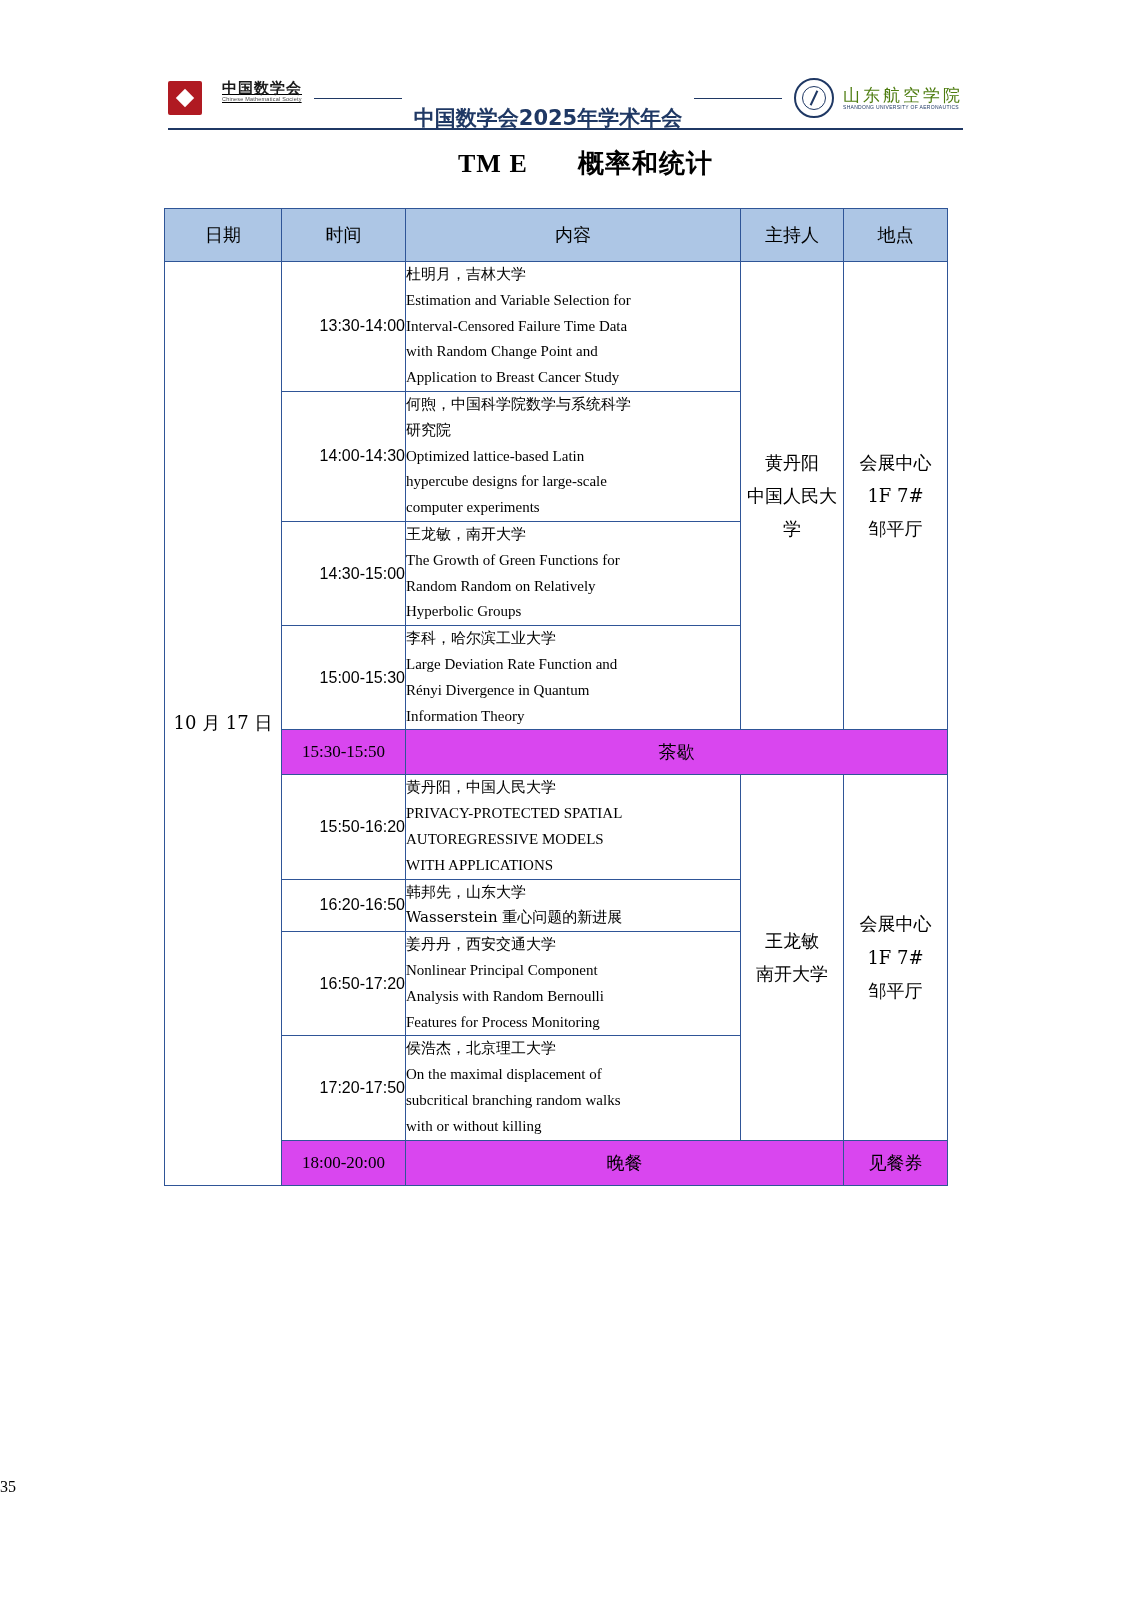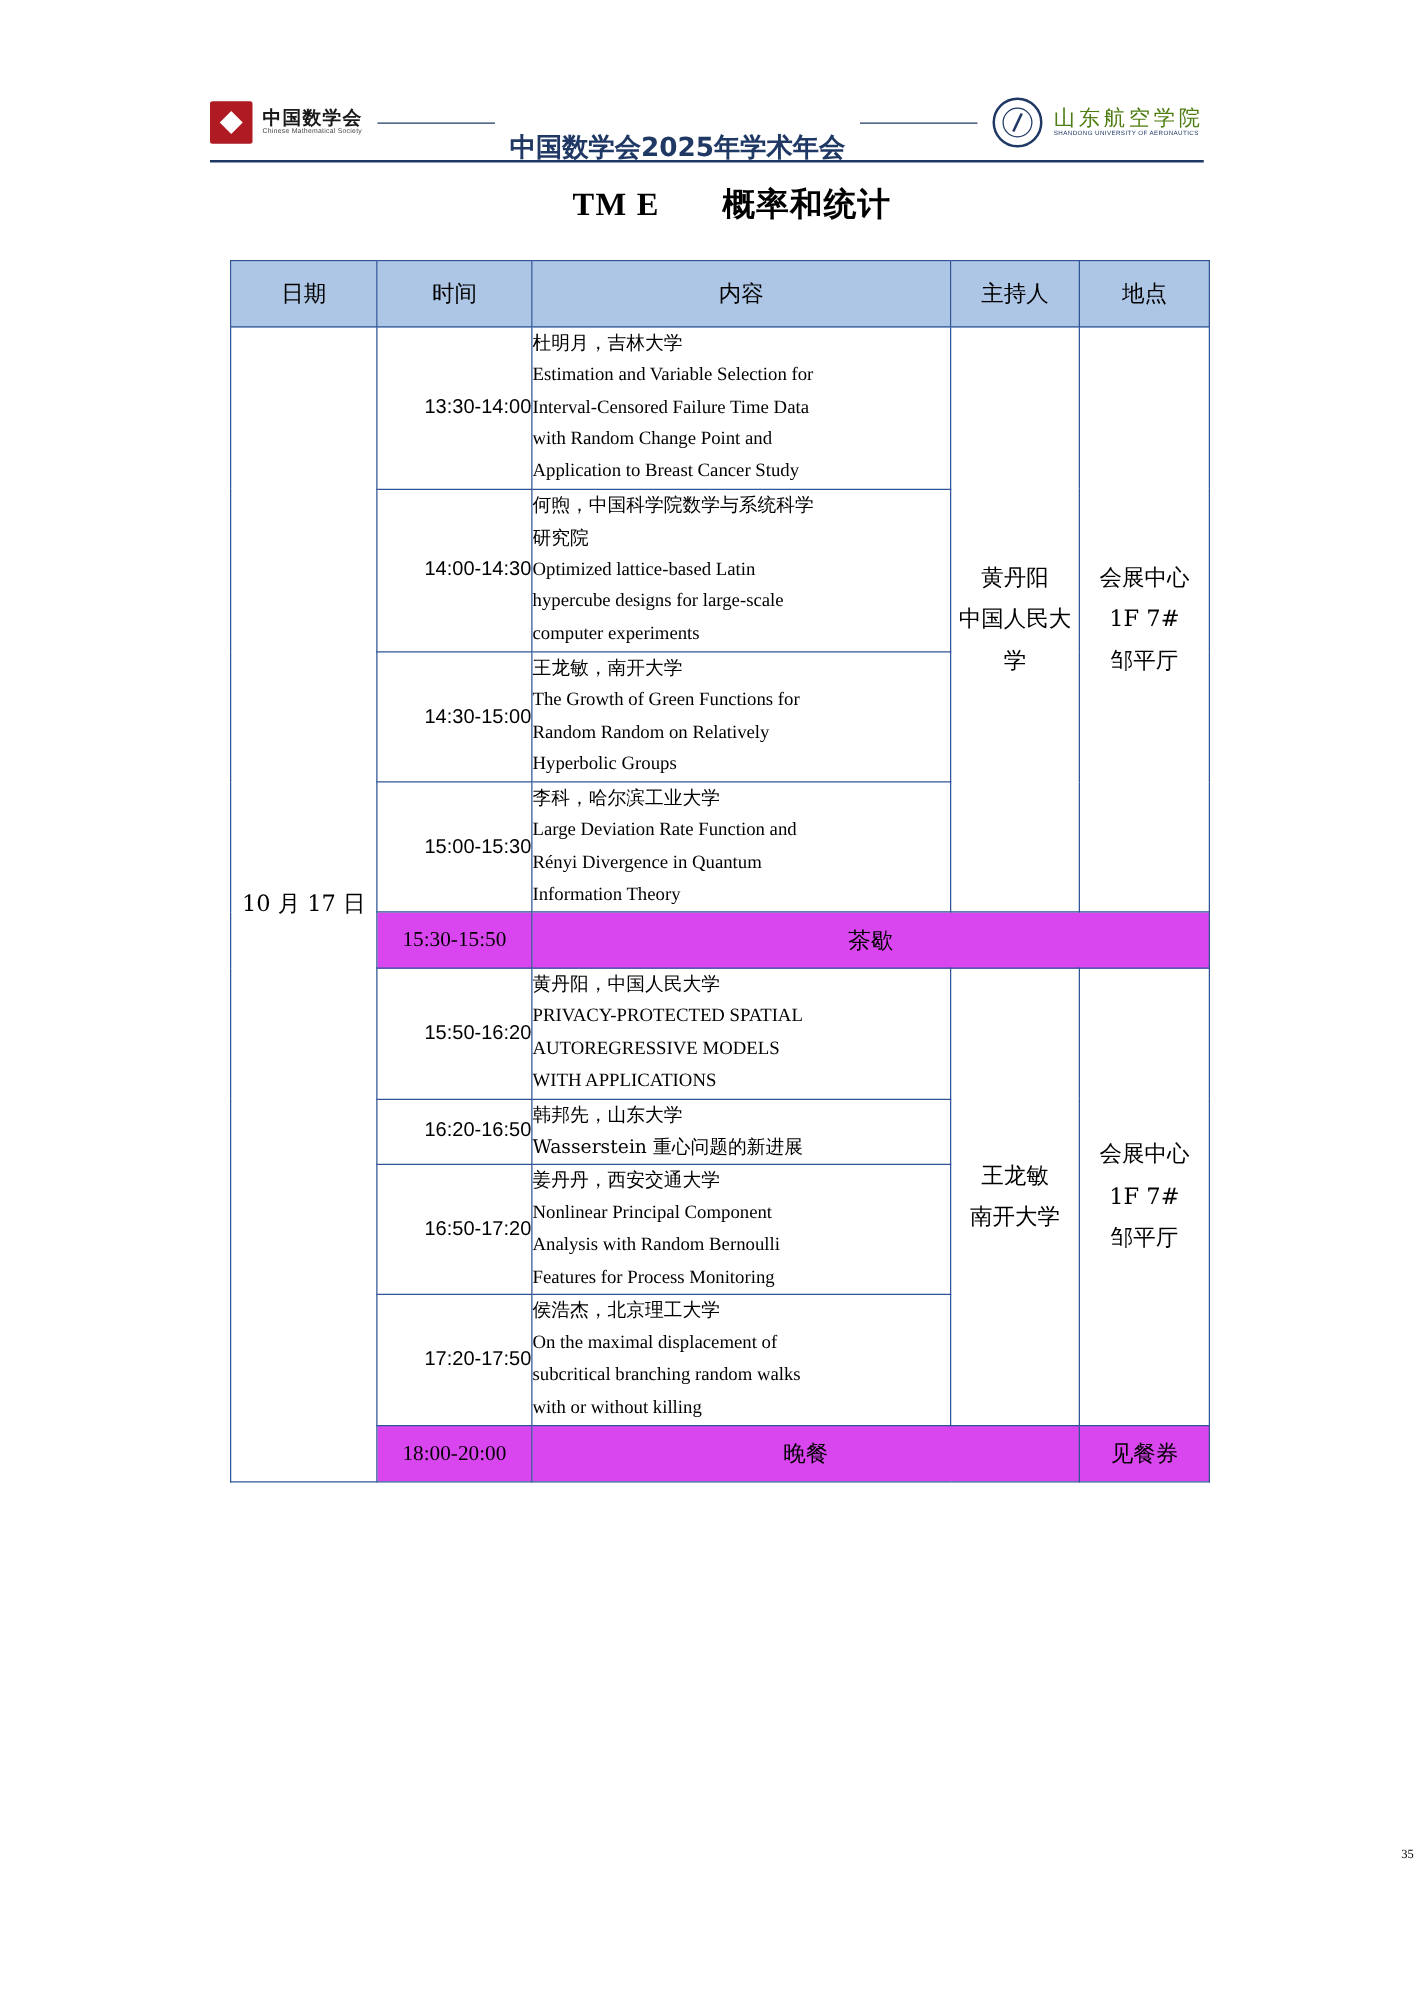--- a/index.html
+++ b/index.html
@@ -29,23 +29,23 @@
     width: 795px;
     height: 62px;
     display: flex;
     align-items: center;
     justify-content: space-between;
     border-bottom: 2px solid #1f3864;
     box-sizing: border-box;
   }
   .header-left {
     display: flex;
-    align-items: center;
-    gap: 8px;
+    gap: 20px;
     flex: 0 0 auto;
+    text-decoration: underline;
   }
   .cms-logo {
     width: 34px;
     height: 34px;
     background: #b01a22;
     position: relative;
     border-radius: 2px;
   }
   .cms-logo::after {
     content: "";
@@ -155,21 +155,21 @@
     letter-spacing: 1px;
     padding-left: 20px;
   }
   .doc-title .code {
     font-family: "Liberation Serif", serif;
   }
 
   
   .sched-wrap {
     position: absolute;
-    left: 184px;
+    left: 164px;
     top: 208px;
     width: 783px;
   }
   table.sched {
     border-collapse: collapse;
     width: 783px;
     table-layout: fixed;
   }
   table.sched td, table.sched th {
     border: 1px solid #2f5597;
@@ -227,22 +227,22 @@
     font-family: "Liberation Serif", serif;
     font-size: 17px;
   }
 
   
   .page-number {
     position: absolute;
     left: 0;
     top: 1478px;
     width: 1131px;
-    text-align: right;
-    font-size: 10px;
+    text-align: left;
+    font-size: 16px;
     font-family: "Liberation Serif", serif;
   }
 </style>
 </head>
 <body>
 
 <div class="page">
 
   <div class="header">
     <div class="header-left">

